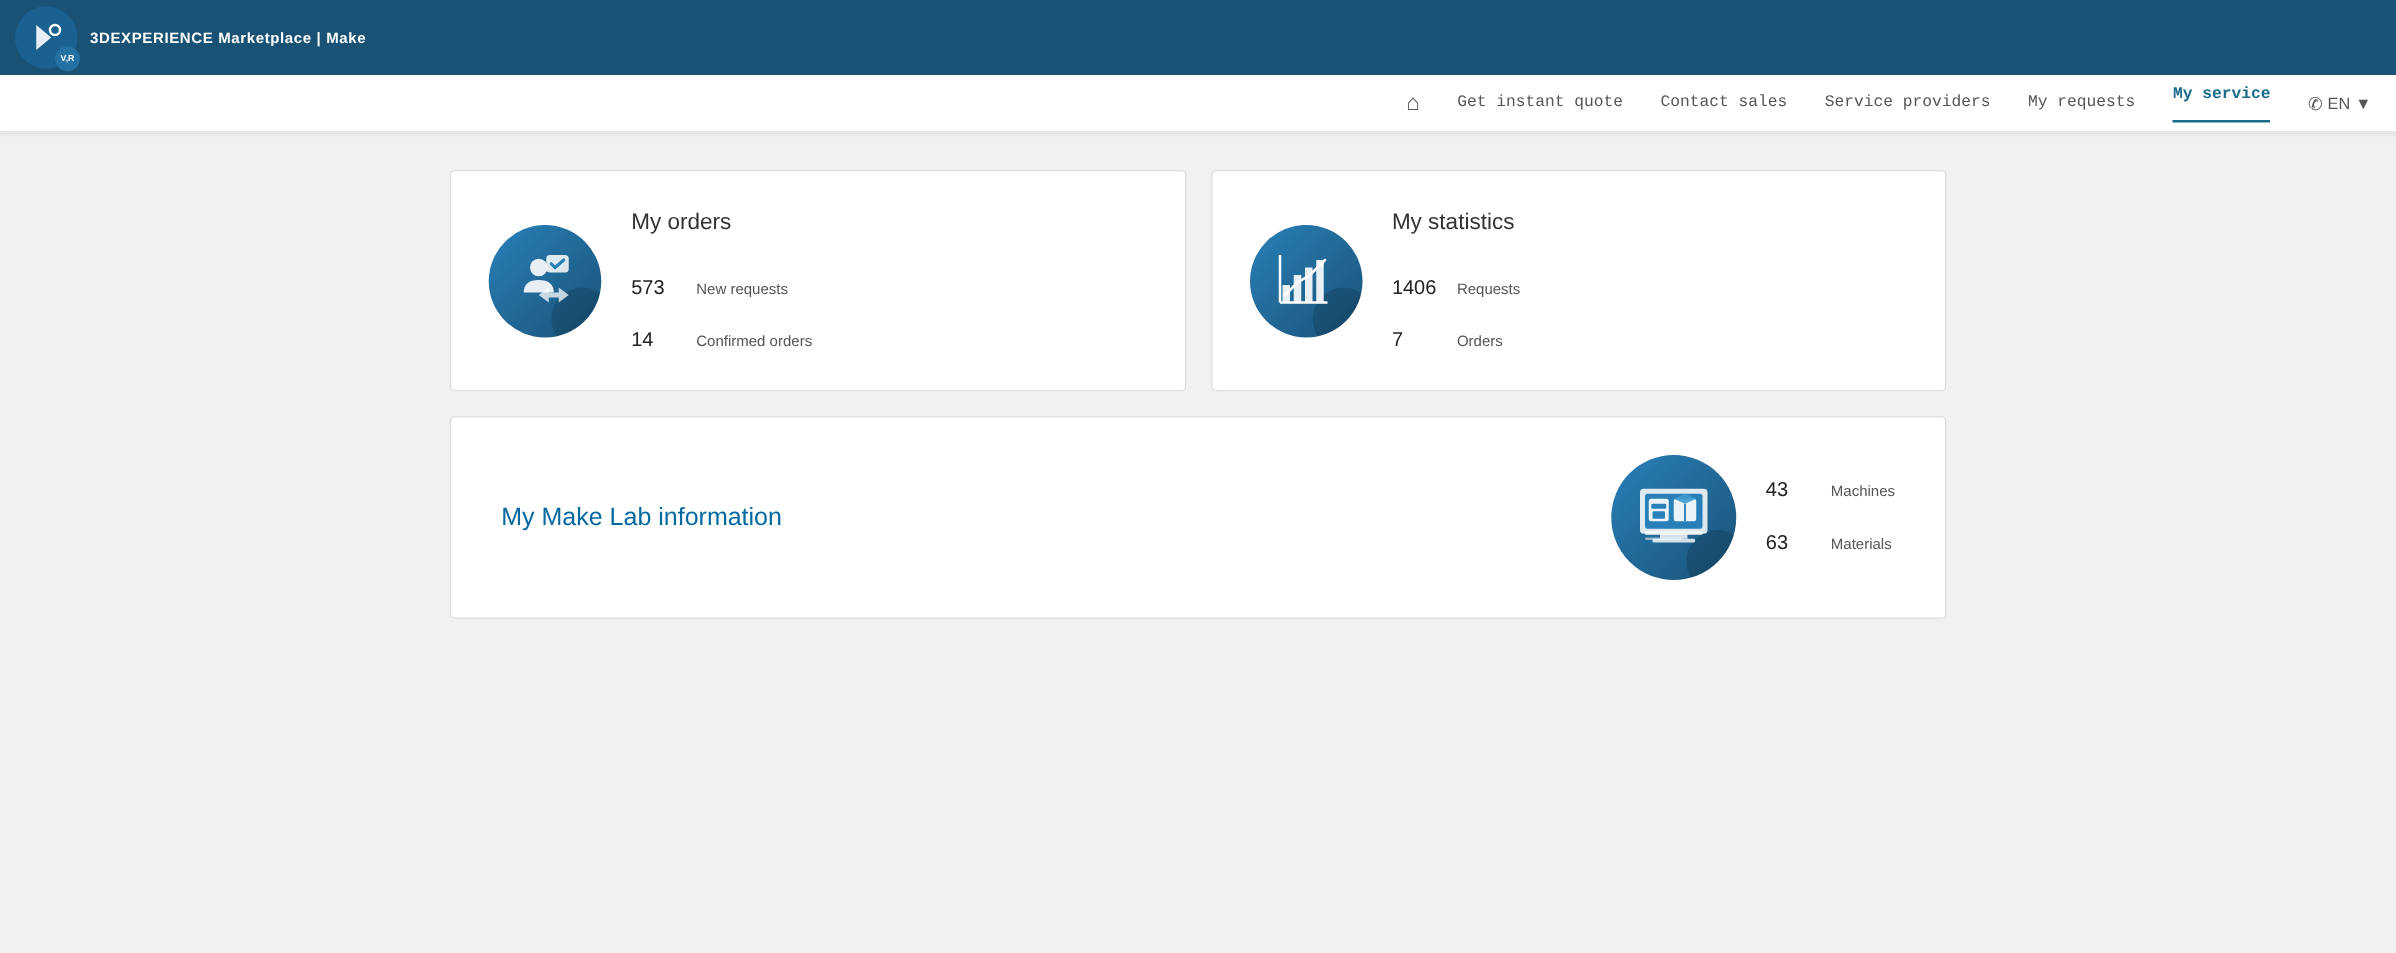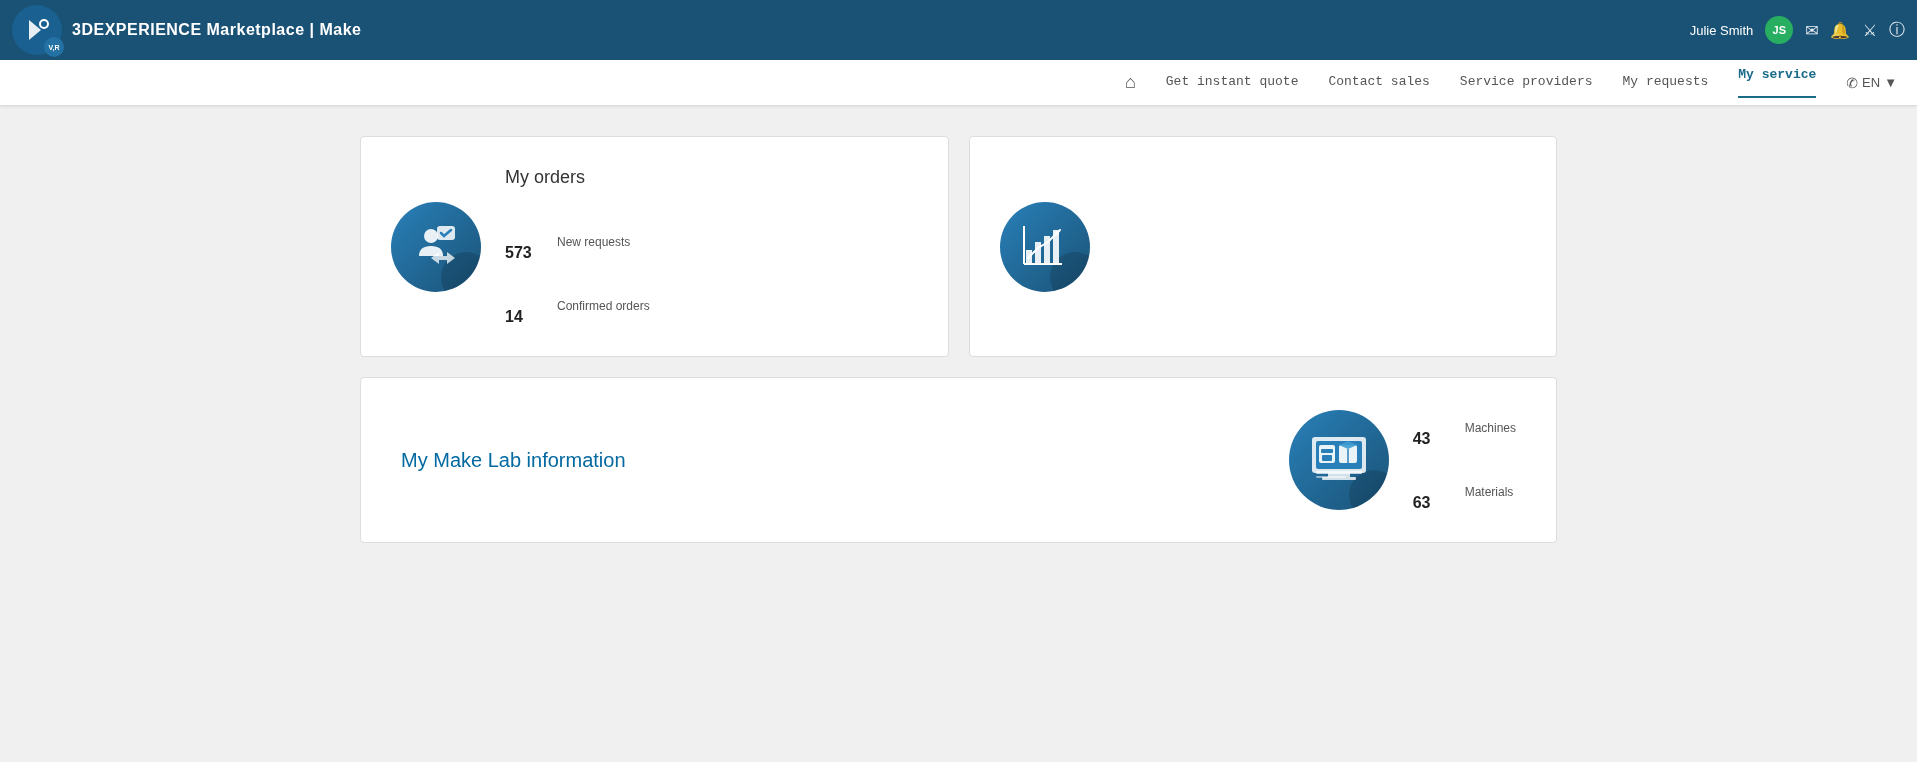--- a/index.html
+++ b/index.html
@@ -14,21 +14,21 @@
       padding: 0 12px;
       position: relative;
     }
     .header-logo {
       display: flex;
       align-items: center;
       gap: 8px;
     }
     .header-title {
       color: white;
-      font-size: 16px;
+      font-size: 12px;
       font-weight: normal;
       letter-spacing: 0.5px;
     }
     .header-title span { font-weight: bold; }
 
     .header-right {
       margin-left: auto;
       display: flex;
       align-items: center;
       gap: 12px;
@@ -168,24 +168,23 @@
       margin-bottom: 10px;
     }
 
     .stat-row {
       display: flex;
       align-items: center;
       gap: 12px;
     }
     .stat-number {
       font-size: 16px;
-      font-weight: bold;
+      font-weight: normal;
       color: #222;
       min-width: 40px;
-      margin-top: 22px;
     }
     .stat-label {
       font-size: 12px;
       color: #555;
     }
 
     .makelab-title {
       font-size: 20px;
       color: #0369a1;
       font-weight: normal;
@@ -227,28 +226,20 @@
           <circle cx="23" cy="10" r="4" fill="none" stroke="white" stroke-width="2"></circle>
         </svg>
       </div>
       <div style="position:absolute;bottom:-2px;right:-2px;width:20px;height:20px;border-radius:50%;background:#2471a3;display:flex;align-items:center;justify-content:center;font-size:7px;color:white;font-weight:bold;">V,R</div>
     </div>
   </div>
   <span class="header-title" style="margin-left:10px;">
     <span>3D</span><span>EXPERIENCE Marketplace | Make</span>
   </span>
 
-  <div class="header-right">
-    <span class="user-name">Julie Smith</span>
-    <div class="user-avatar">JS</div>
-    <span class="header-icon" title="Chat">✉</span>
-    <span class="header-icon" title="Notifications">🔔</span>
-    <span class="header-icon" title="Collaboration">⚔</span>
-    <span class="header-icon" title="Help">ⓘ</span>
-  </div>
 </header>
 
 <nav class="nav-bar">
   <span class="nav-home">⌂</span>
   <a class="nav-item">Get instant quote</a>
   <a class="nav-item">Contact sales</a>
   <a class="nav-item">Service providers</a>
   <a class="nav-item">My requests</a>
   <a class="nav-item active">My service</a>
   <div class="nav-lang">
@@ -297,20 +288,31 @@
           <rect x="26" y="16" width="6" height="28" fill="white" opacity="0.9"></rect>
           <rect x="35" y="10" width="6" height="34" fill="white" opacity="0.9"></rect>
 
           <line x1="6" y1="44" x2="44" y2="44" stroke="white" stroke-width="2"></line>
           <line x1="6" y1="44" x2="6" y2="6" stroke="white" stroke-width="2"></line>
 
           <polyline points="10,38 20,28 30,22 42,10" stroke="white" stroke-width="2" fill="none" stroke-linecap="round"></polyline>
           <polygon points="42,10 36,12 40,16" fill="white"></polygon>
         </svg>
       </div>
+      <div class="card-info">
+        <div class="card-title">My statistics</div>
+        <div class="stat-row">
+          <span class="stat-number">1406</span>
+          <span class="stat-label">Requests</span>
+        </div>
+        <div class="stat-row">
+          <span class="stat-number">7</span>
+          <span class="stat-label">Orders</span>
+        </div>
+      </div>
     </div>
 
   </div>
 
   <div class="card-makelab">
     <div class="makelab-title">My Make Lab information</div>
     <div class="makelab-right">
       <div class="card-icon-circle" style="width:100px;height:100px;">
         <svg class="makelab-icon-svg" style="width:66px;height:66px;" viewBox="0 0 66 66" fill="none" xmlns="http://www.w3.org/2000/svg">
 

